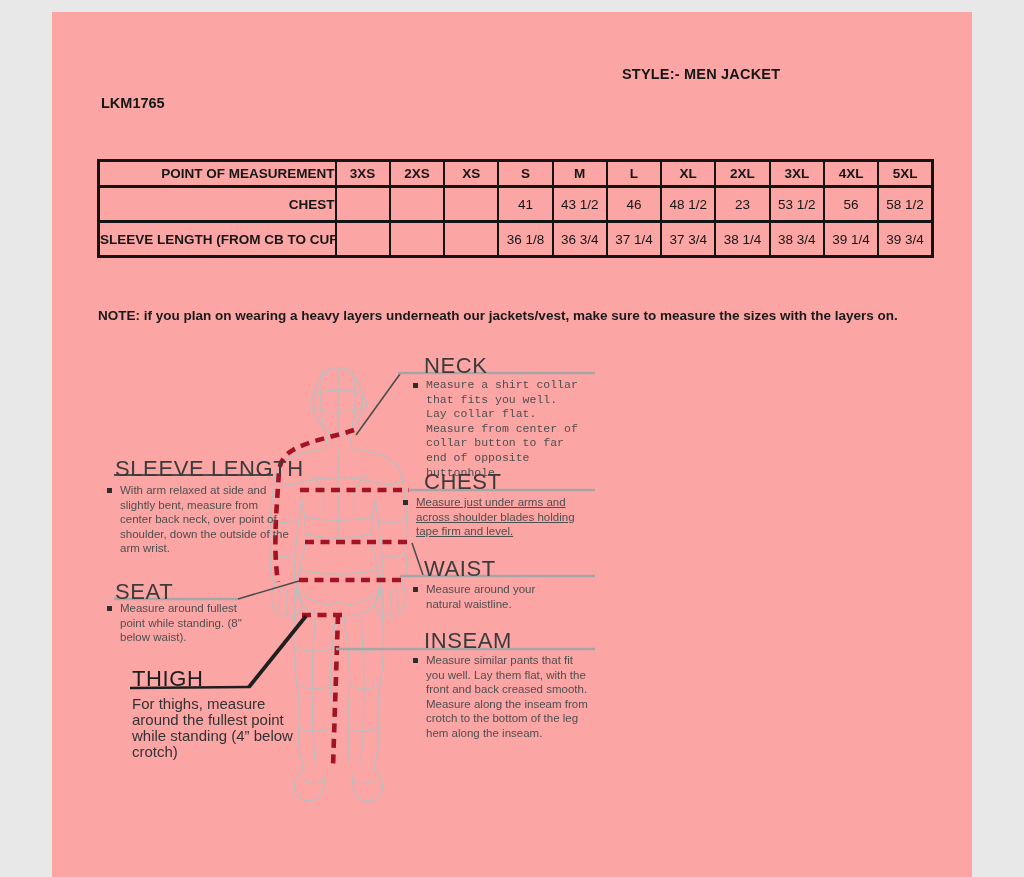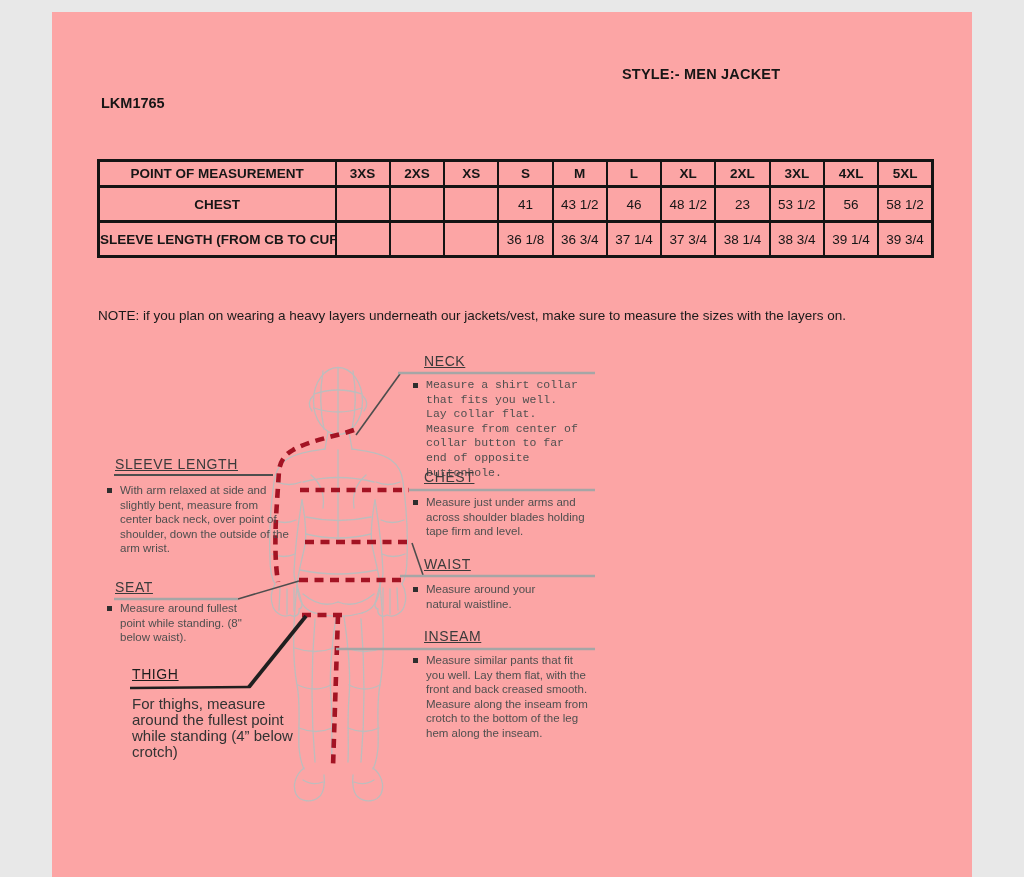--- a/index.html
+++ b/index.html
@@ -34,37 +34,36 @@
   }
   table.size-table col.pom{width:237px;}
   table.size-table th,table.size-table td{
     border:2px solid #141414;text-align:center;vertical-align:middle;
     overflow:hidden;white-space:nowrap;
   }
   table.size-table thead tr{height:26px;}
   table.size-table tbody tr{height:35px;border-top:3px solid #141414;}
   table.size-table{border:3px solid #141414;}
   table.size-table th{font-weight:bold;}
-  table.size-table .row-label{text-align:center;}
+  table.size-table .row-label{text-align:right;}
   .note{
-    position:absolute;left:46px;top:296px;font-size:13.5px;font-weight:normal;
+    position:absolute;left:46px;top:296px;font-size:13.5px;font-weight:bold;
     color:#1a1a1a;width:860px;
   }
   .diagram-svg{position:absolute;left:0;top:0;width:1024px;height:877px;}
   .fig{stroke:var(--figure_outline);stroke-width:1.3;fill:none;stroke-linecap:round;stroke-linejoin:round;}
   .dash{stroke:var(--measure_line);stroke-width:4.6;fill:none;stroke-dasharray:9 6.5;}
   .ldark{stroke:var(--leader_dark);stroke-width:1.6;fill:none;}
   .llight{stroke:var(--leader_light);stroke-width:2.4;fill:none;}
   .lmed{stroke:var(--leader_dark);stroke-width:2;fill:none;}
   .lthigh{stroke:var(--thigh_line);stroke-width:3.8;fill:none;}
   .lthigh-u{stroke:var(--thigh_line);stroke-width:2.4;fill:none;}
   .guide-title{
-    position:absolute;font-size:14px;letter-spacing:.6px;color:#3b3b3b;
+    position:absolute;font-size:22px;letter-spacing:.6px;color:#3b3b3b;
     white-space:nowrap;
-    text-decoration:underline;
   }
   .guide-title.dark{color:#1d1d1d;}
   .guide-text{
     position:absolute;font-size:11.5px;line-height:14.6px;color:var(--text_gray);
   }
   .guide-text.bulleted::before{
     content:"";position:absolute;left:-13px;top:5px;width:4.5px;height:4.5px;
     background:#2e2e2e;
   }
   .guide-text.thigh-text{font-size:15px;line-height:16px;color:#333;}
@@ -241,21 +240,21 @@
     </g>
   </svg>
 
   <div class="guide-title" style="left:372px;top:341px;">NECK</div>
   <div class="guide-text bulleted" style="left:374px;top:366px;width:155px;font-family:Liberation Mono, monospace;">Measure a shirt collar that fits you well. Lay collar flat. Measure from center of collar button to far end of opposite buttonhole.</div>
 
   <div class="guide-title" style="left:63px;top:444px;">SLEEVE LENGTH</div>
   <div class="guide-text bulleted" style="left:68px;top:471px;width:172px;">With arm relaxed at side and slightly bent, measure from center back neck, over point of shoulder, down the outside of the arm wrist.</div>
 
   <div class="guide-title" style="left:372px;top:457px;">CHEST</div>
-  <div class="guide-text bulleted" style="left:374px;top:483px;width:168px;">Measure just under arms and across shoulder blades holding tape firm and level.</div>
+  <div class="guide-text bulleted" style="left:364px;top:483px;width:168px;text-decoration:underline;">Measure just under arms and across shoulder blades holding tape firm and level.</div>
 
   <div class="guide-title" style="left:372px;top:544px;">WAIST</div>
   <div class="guide-text bulleted" style="left:374px;top:570px;width:145px;">Measure around your natural waistline.</div>
 
   <div class="guide-title" style="left:63px;top:567px;">SEAT</div>
   <div class="guide-text bulleted" style="left:68px;top:589px;width:145px;">Measure around fullest point while standing. (8" below waist).</div>
 
   <div class="guide-title dark" style="left:80px;top:654px;">THIGH</div>
   <div class="guide-text thigh-text" style="left:80px;top:684px;width:162px;">For thighs, measure around the fullest point while standing (4” below crotch)</div>
 

